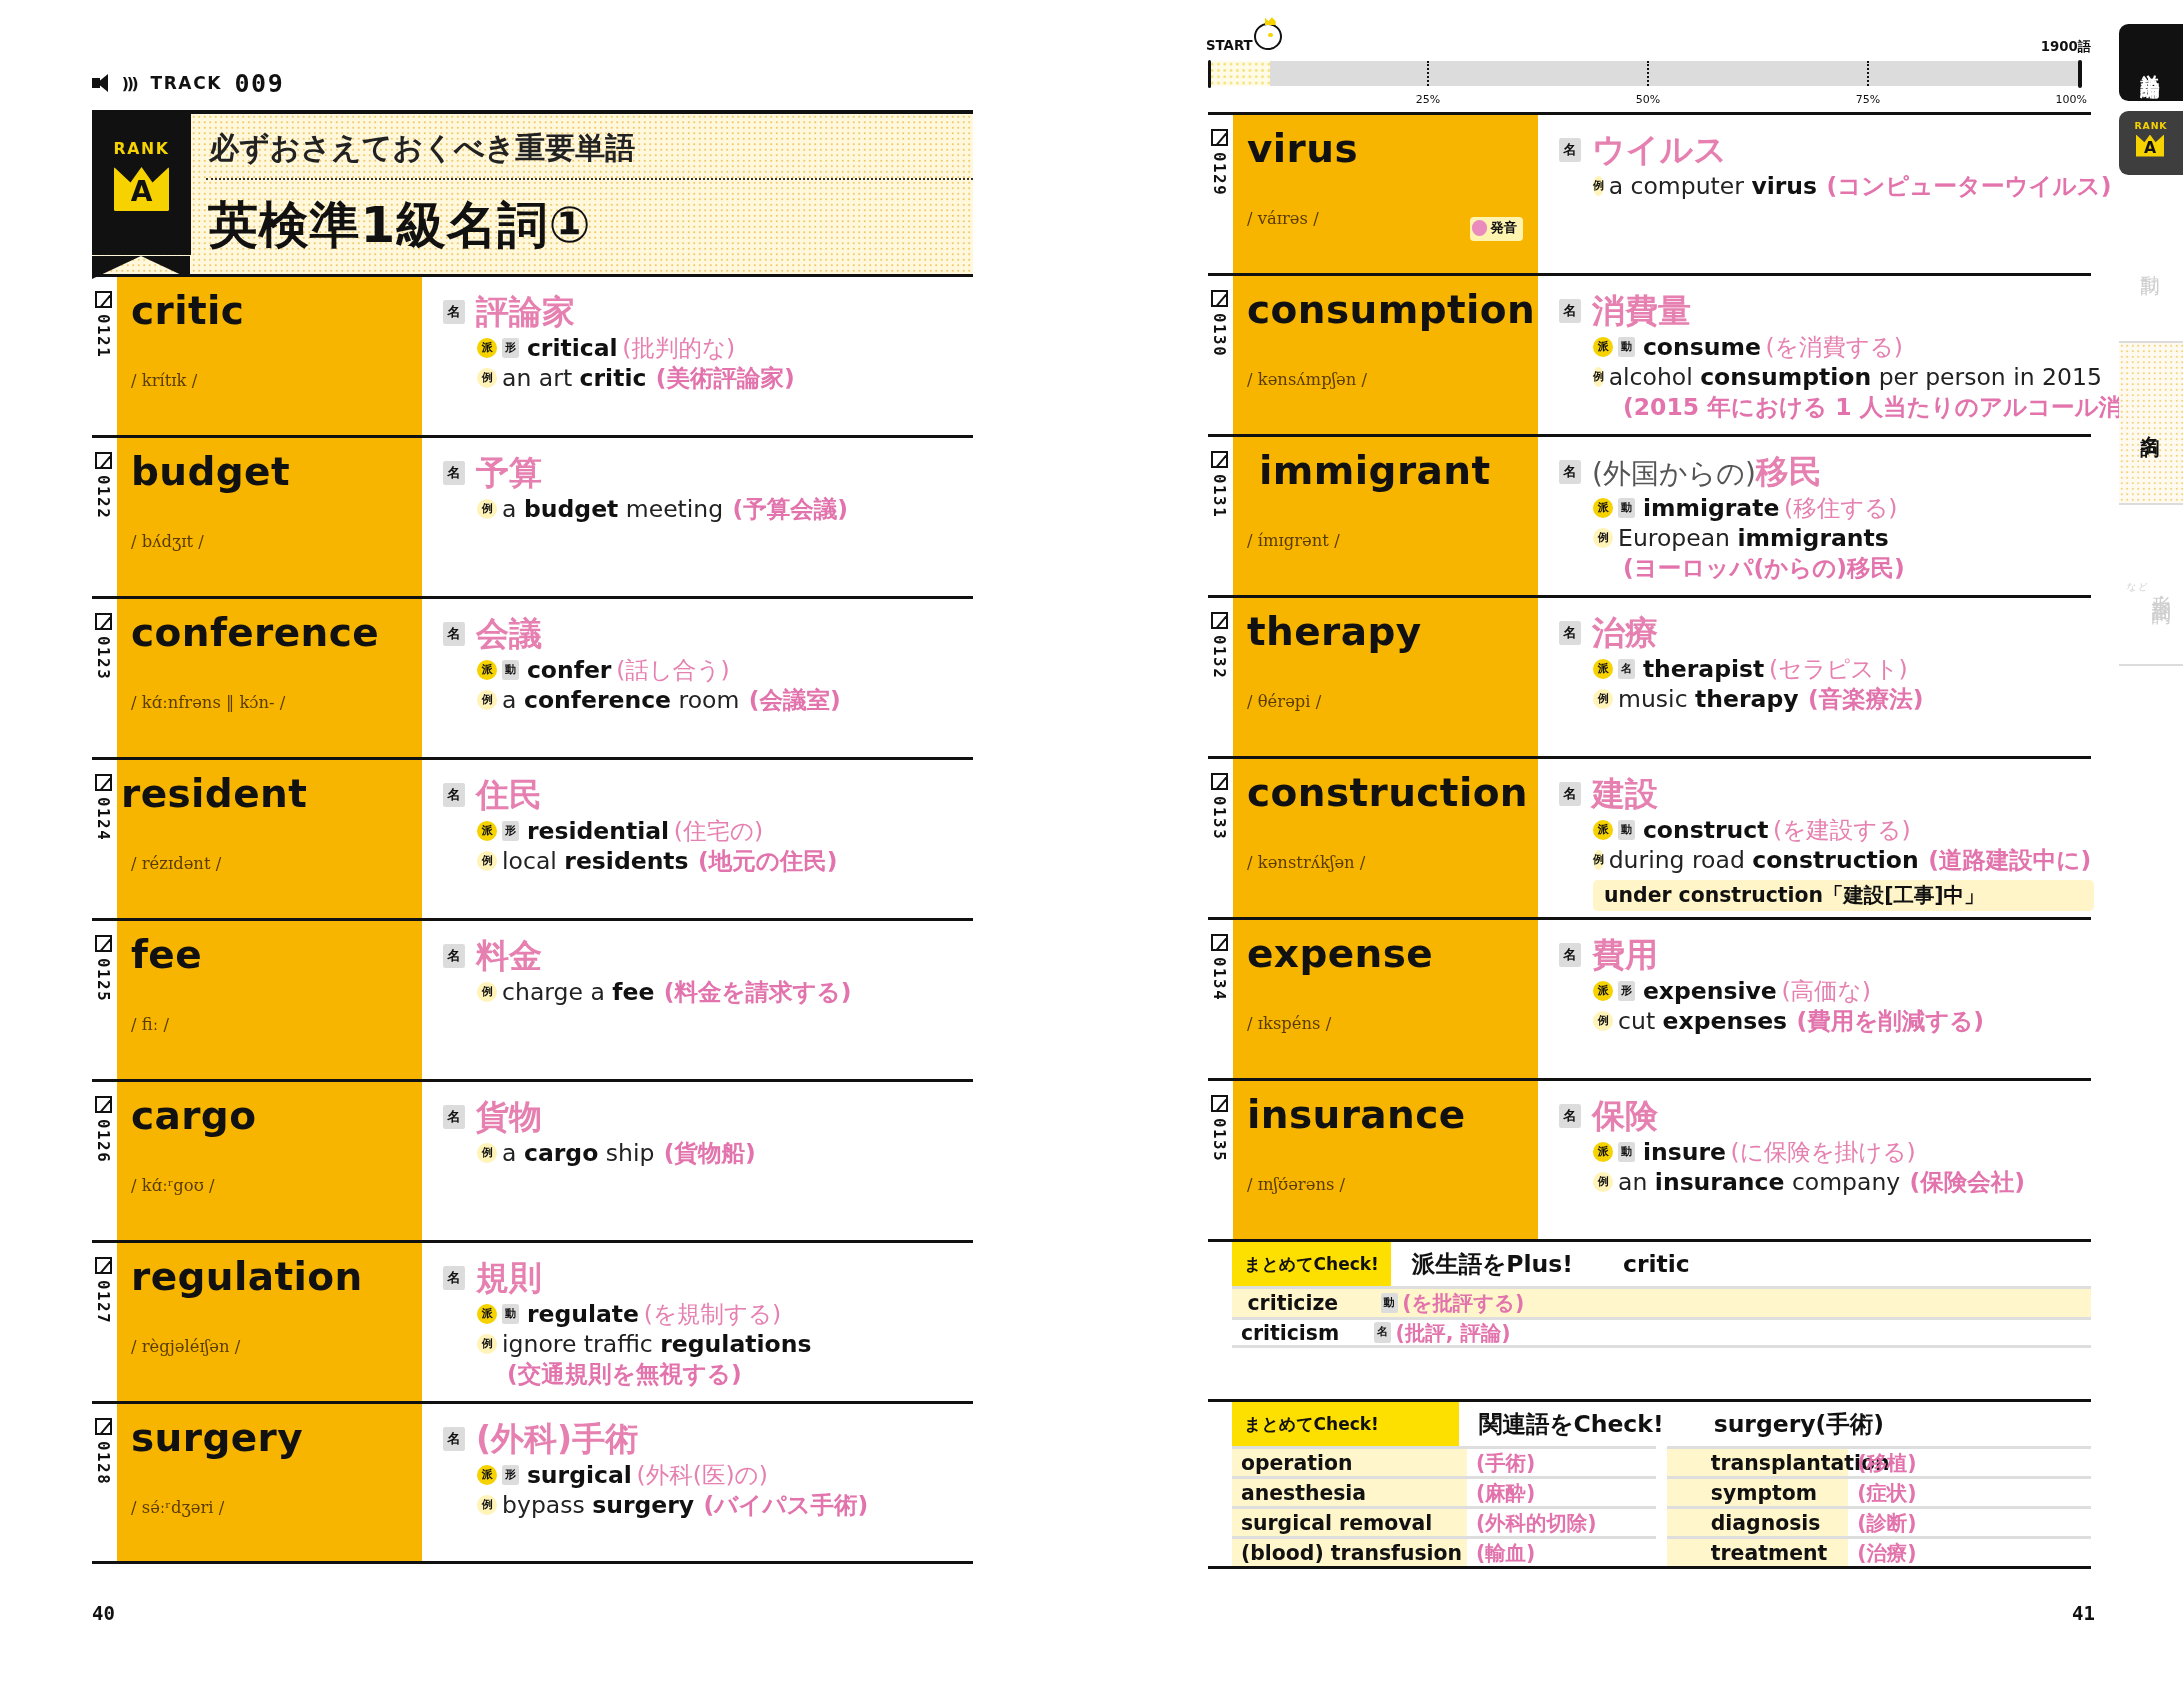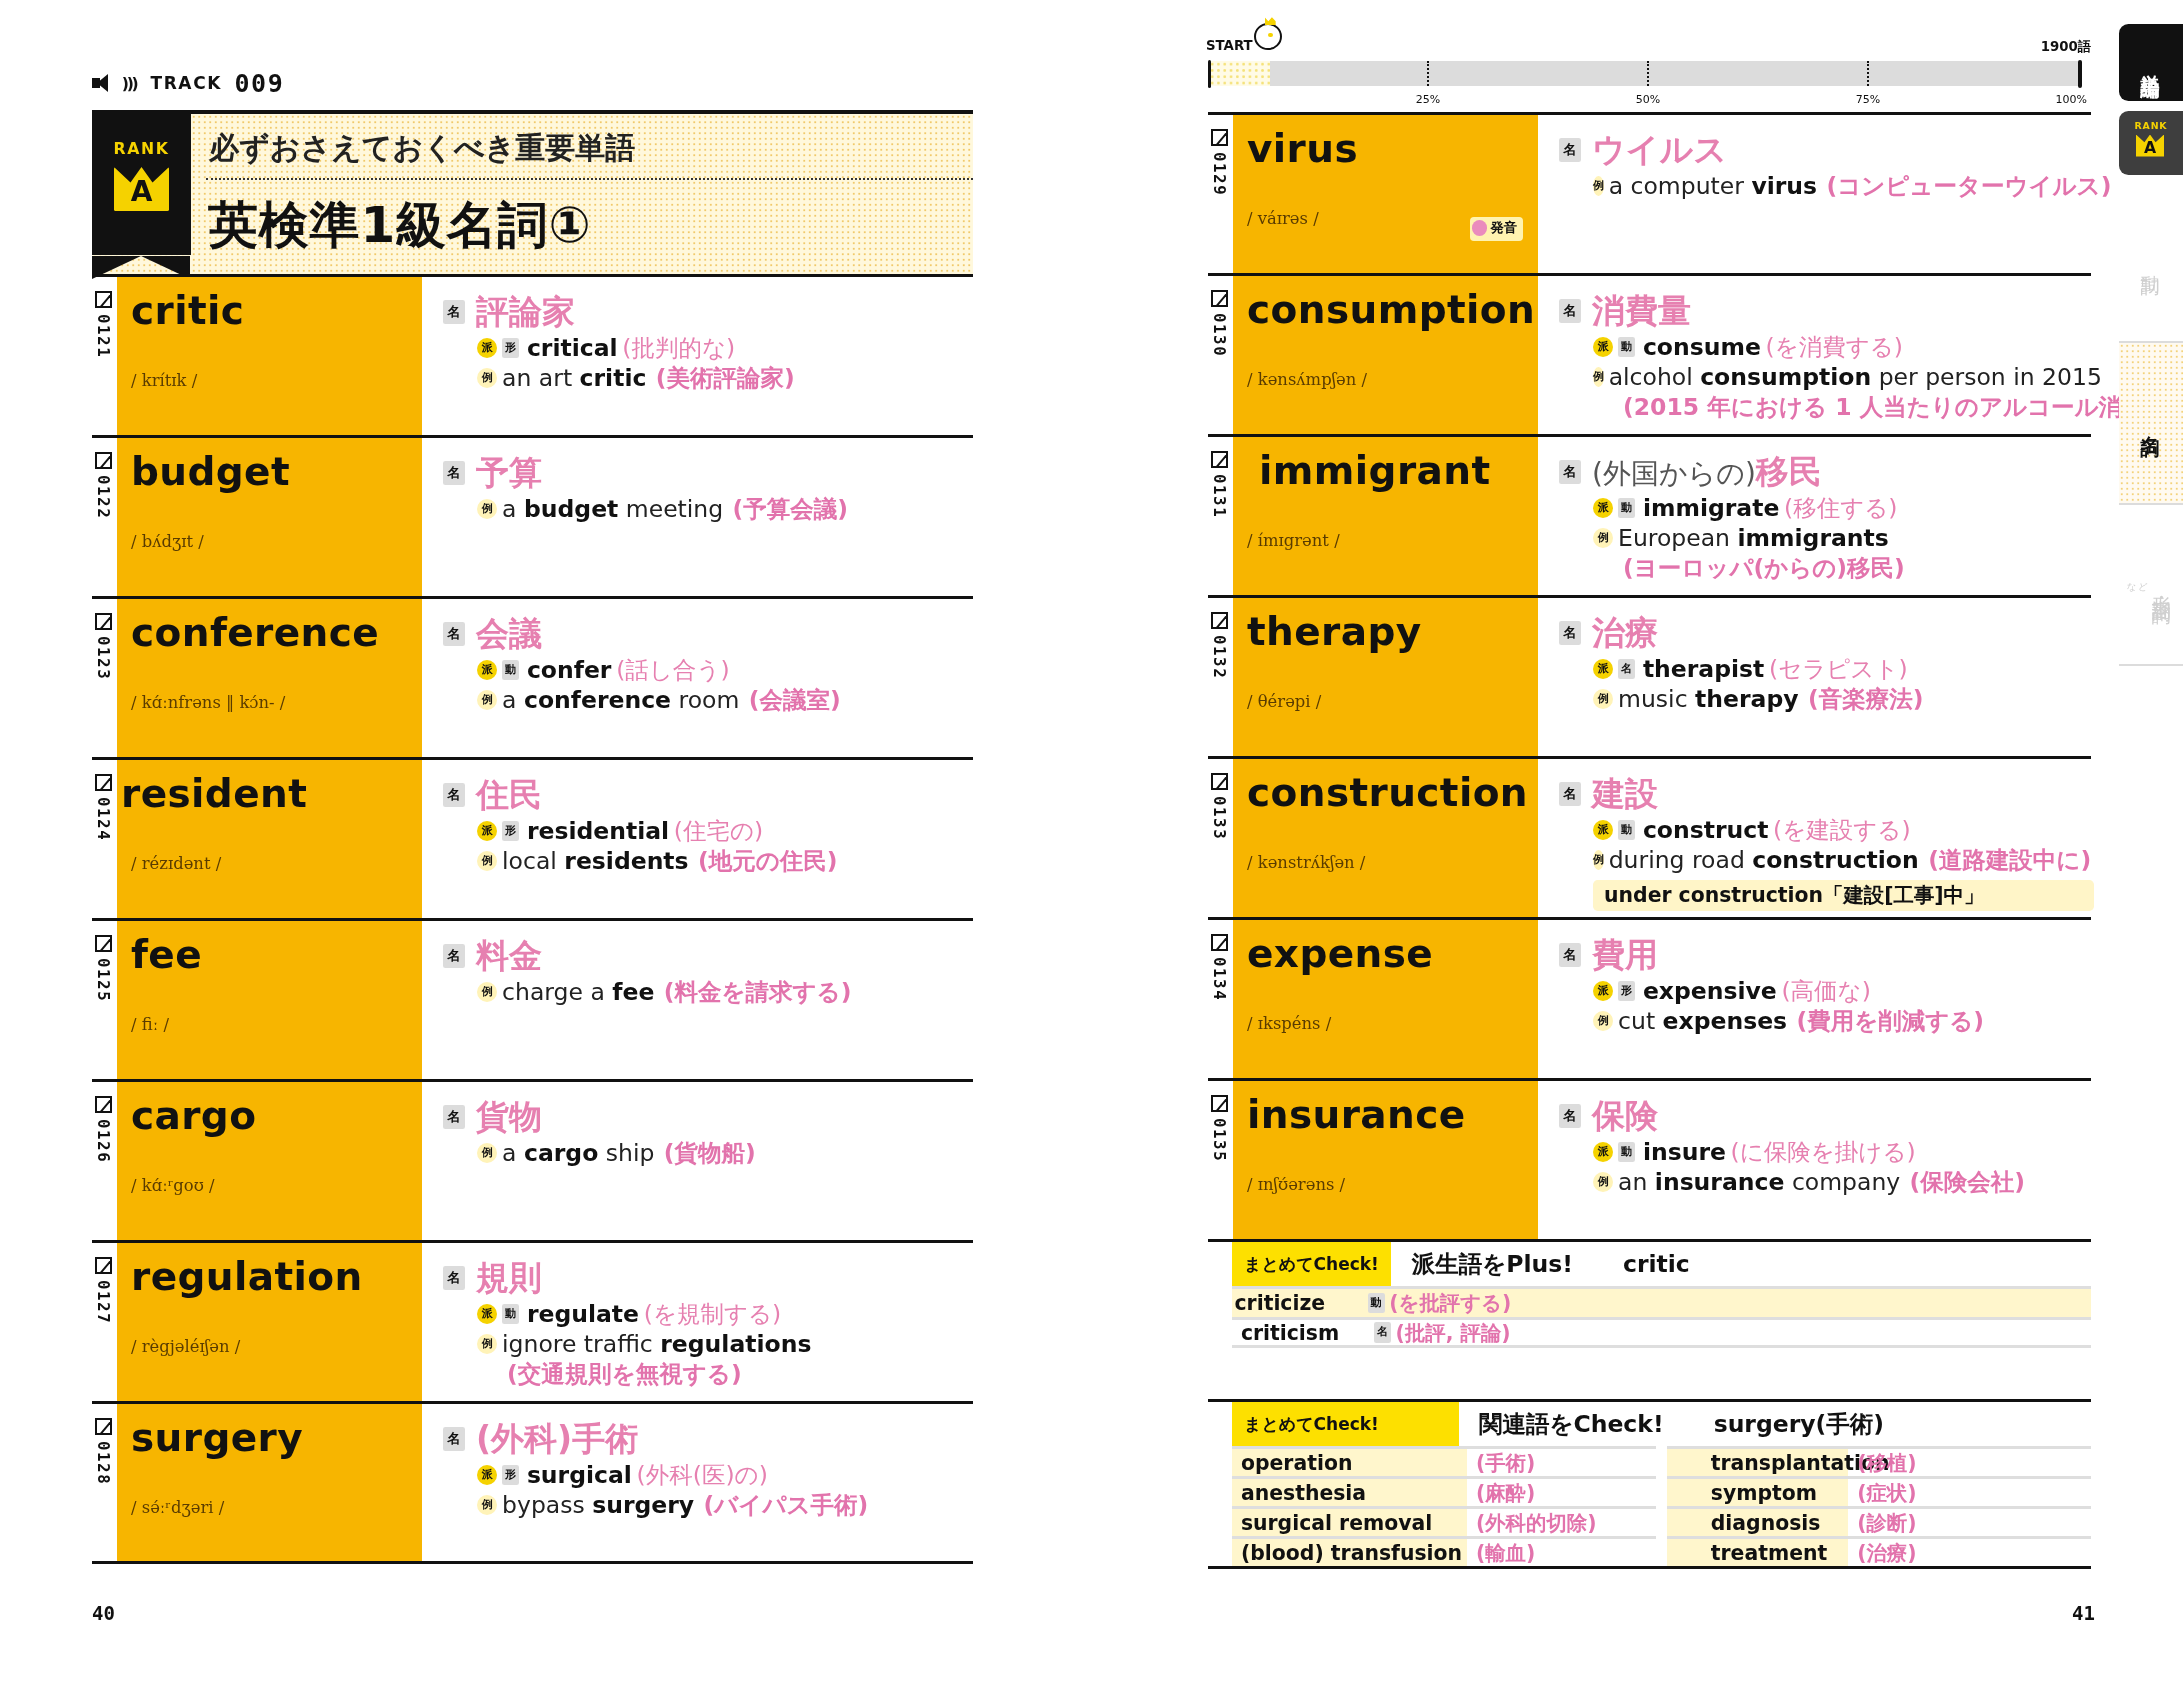--- a/index.html
+++ b/index.html
@@ -560,21 +560,21 @@
     </div>
   </div>
 
 <div class="checkbox" style="top:1239px;">
   <div class="checkhead">
     <div class="chklabel" style="margin-left:23.5px;">まとめてCheck!</div>
     <div class="chktitle">派生語をPlus!</div>
     <div class="chkword">critic</div>
   </div>
   <div class="crow hl" style="margin-left:23.5px;">
-    <span class="w" style="padding-left:3px;">criticize</span>
+    <span class="w" style="padding-left:16px;">criticize</span>
     <span class="pos sm">動</span>
     <span class="pkb" style="margin-left:4.7px;">(を批評する)</span>
   </div>
   <div class="crow" style="margin-left:23.5px;border-bottom:3.1px solid #dedede;">
     <span class="w" style="padding-left:9.4px;">criticism</span>
     <span class="pos sm">名</span>
     <span class="pkb" style="margin-left:4.7px;">(批評, 評論)</span>
   </div>
 </div>
 

